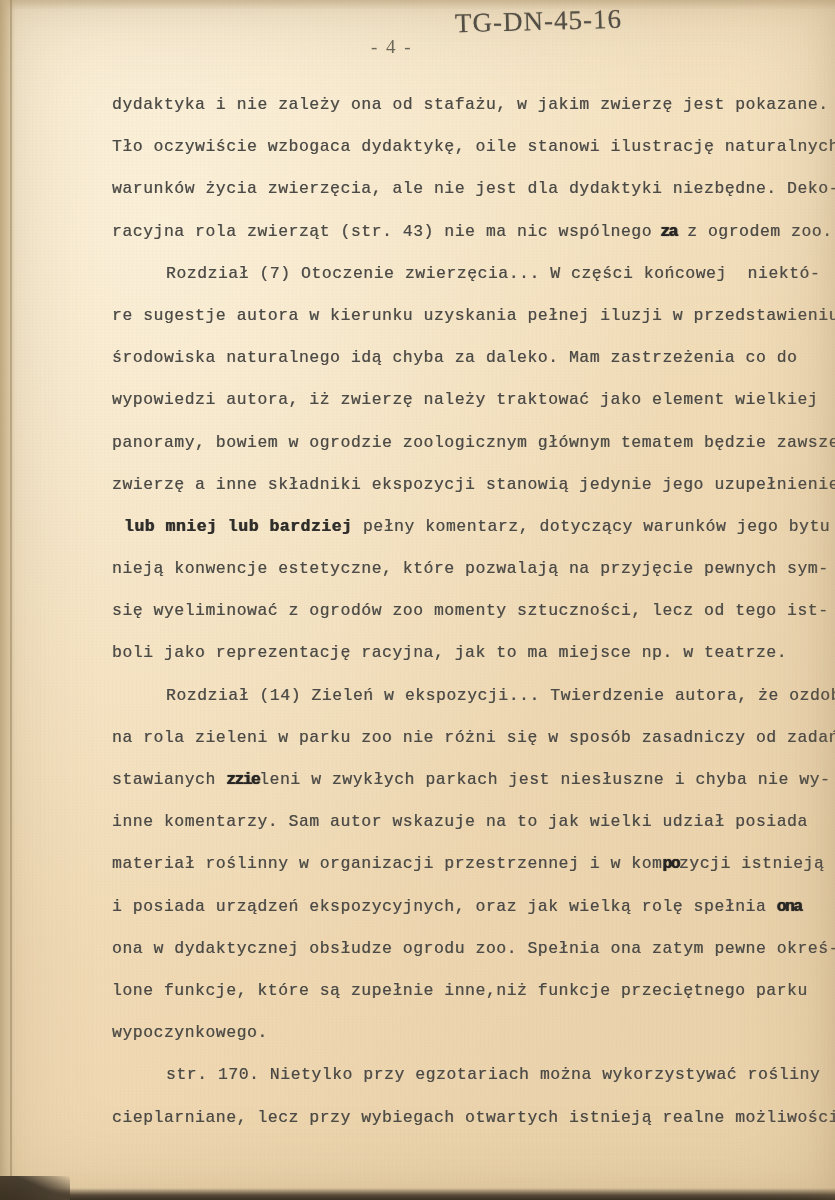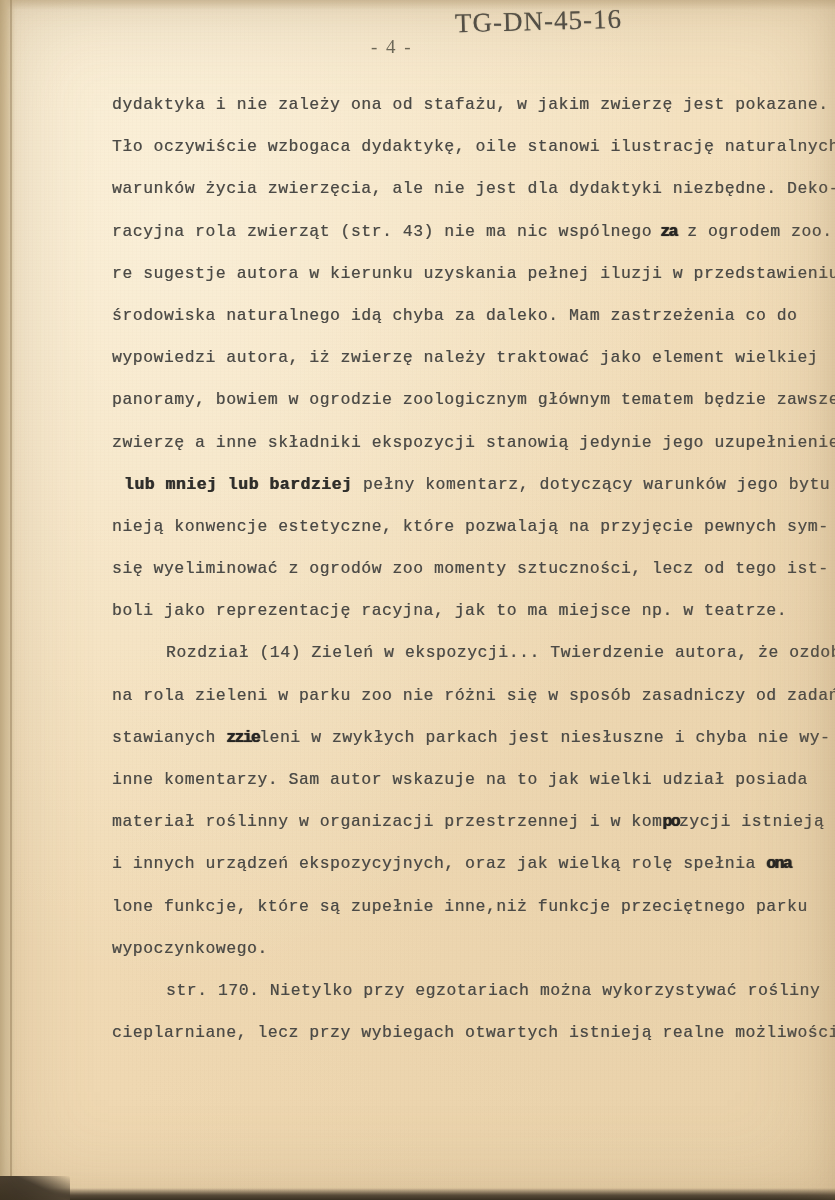--- a/index.html
+++ b/index.html
@@ -161,41 +161,43 @@
   </div>
 
   <div id="doc-body">
       <div class="para">
         <div class="line">dydaktyka i nie zależy ona od stafażu, w jakim zwierzę jest pokazane.</div>
         <div class="line">Tło oczywiście wzbogaca dydaktykę, oile stanowi ilustrację naturalnych</div>
         <div class="line">warunków życia zwierzęcia, ale nie jest dla dydaktyki niezbędne. Deko-</div>
         <div class="line"><span>racyjna rola zwierząt (str. 43) nie ma nic wspólnego</span><span class="xout"> za</span><span> z ogrodem zoo.</span></div>
       </div>
       <div class="para">
+        <div class="line indent">Rozdział (7) Otoczenie zwierzęcia... W części końcowej  niektó-</div>
         <div class="line">re sugestje autora w kierunku uzyskania pełnej iluzji w przedstawieniu</div>
         <div class="line">środowiska naturalnego idą chyba za daleko. Mam zastrzeżenia co do</div>
         <div class="line">wypowiedzi autora, iż zwierzę należy traktować jako element wielkiej</div>
         <div class="line">panoramy, bowiem w ogrodzie zoologicznym głównym tematem będzie zawsze</div>
         <div class="line">zwierzę a inne składniki ekspozycji stanowią jedynie jego uzupełnienie</div>
       </div>
       <div class="para">
         <div class="line"><span class="strong">lub mniej lub bardziej</span><span> pełny komentarz, dotyczący warunków jego bytu</span></div>
         <div class="line"><span>nieją konwencje estetyczne, które pozwalają na przyjęcie pewnych sym-</span></div>
         <div class="line"><span>się wyeliminować z ogrodów zoo momenty sztuczności, lecz od tego ist-</span></div>
         <div class="line"><span>boli jako reprezentację racyjna, jak to ma miejsce np. w teatrze.</span></div>
       </div>
       <div class="para">
         <div class="line indent"><span>Rozdział (14) Zieleń w ekspozycji... Twierdzenie autora, że ozdob-</span></div>
       </div>
       <div class="para">
         <div class="line"><span>na rola zieleni w parku zoo nie różni się w sposób zasadniczy od zadań</span></div>
         <div class="line"><span>stawianych </span><span class="xout">zzie</span><span>leni w zwykłych parkach jest niesłuszne i chyba nie wy-</span></div>
         <div class="line"><span>inne komentarzy. Sam autor wskazuje na to jak wielki udział posiada</span></div>
         <div class="line"><span>materiał roślinny w organizacji przestrzennej i w kom</span><span class="xout">po</span><span>zycji istnieją</span></div>
-        <div class="line"><span>i innych urządzeń ekspozycyjnych, oraz jak wielką rolę spełnia </span><span class="xout">ona</span></div>
+        <div class="line"><span>i posiada urządzeń ekspozycyjnych, oraz jak wielką rolę spełnia </span><span class="xout">ona</span></div>
+        <div class="line"><span>ona w dydaktycznej obsłudze ogrodu zoo. Spełnia ona zatym pewne okreś-</span></div>
         <div class="line"><span>lone funkcje, które są zupełnie inne,niż funkcje przeciętnego parku</span></div>
         <div class="line"><span>wypoczynkowego.</span></div>
       </div>
       <div class="para">
         <div class="line indent"><span>str. 170. Nietylko przy egzotariach można wykorzystywać rośliny</span></div>
       </div>
       <div class="para">
         <div class="line"><span>cieplarniane, lecz przy wybiegach otwartych istnieją realne możliwości</span></div>
       </div>
     </div>

